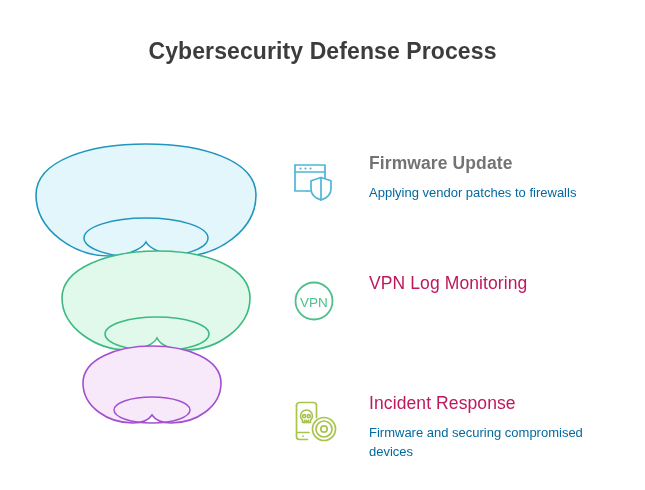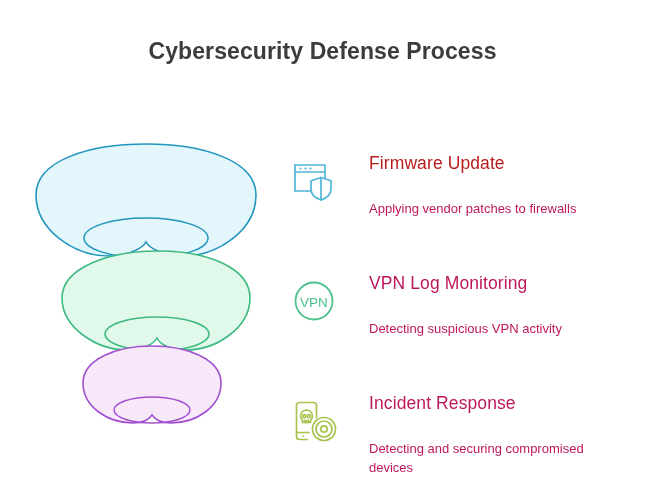--- a/index.html
+++ b/index.html
@@ -75,26 +75,26 @@
   .step-title {
     font-size: 17.5px;
     line-height: 22px;
     margin: 4px 0 0 0;
     font-weight: normal;
     letter-spacing: 0.1px;
   }
   .step-desc {
     font-size: 13px;
     line-height: 19px;
-    color: #be185d;
-    margin-top: 25px;
+    color: #0369a1;
+    margin-top: 9px;
     max-width: 248px;
   }
 
-  .title-blue  { color: #b91c1c; }
+  .title-blue  { color: #737373; font-weight: bold; }
   .title-green { color: #be185d; }
   .title-olive { color: #be185d; }
 </style>
 </head>
 <body>
 
 <div class="canvas">
 
   <div class="page-title">Cybersecurity Defense Process</div>
 
@@ -156,37 +156,36 @@
     </div>
 
     <div class="step">
       <div class="step-icon">
         <svg width="48" height="48" viewBox="0 0 48 48" xmlns="http://www.w3.org/2000/svg">
           <circle cx="23" cy="23" r="18.5" fill="none" stroke="#4dc08c" stroke-width="1.8"></circle>
           <text x="23" y="28.5" text-anchor="middle" font-family="Liberation Sans, sans-serif" font-size="13.5" fill="#4dc08c">VPN</text>
         </svg>
       </div>
       <div class="step-title title-green">VPN Log Monitoring</div>
-      <div class="step-desc">Detecting suspicious VPN activity</div>
     </div>
 
     <div class="step">
       <div class="step-icon">
         <svg width="48" height="48" viewBox="0 0 48 48" xmlns="http://www.w3.org/2000/svg" fill="none" stroke="#a9c44d" stroke-width="1.7" stroke-linecap="round" stroke-linejoin="round">
           <path d="M5.5 7.5 a3 3 0 0 1 3 -3 h14 a3 3 0 0 1 3 3 v12"></path>
           <path d="M5.5 7.5 v31 a3 3 0 0 0 3 3 h8"></path>
           <path d="M6 34.5 h12"></path>
           <circle cx="12" cy="38.2" r="0.9" fill="#a9c44d" stroke="none"></circle>
           <path d="M15.5 12 a6 6 0 0 1 6 6 c0 2.3 -1.3 3.4 -2 4.2 v2.1 h-8 v-2.1 c-0.7 -0.8 -2 -1.9 -2 -4.2 a6 6 0 0 1 6 -6 z"></path>
           <circle cx="13.2" cy="18.2" r="1.5"></circle>
           <circle cx="17.8" cy="18.2" r="1.5"></circle>
           <path d="M13.6 22.4 v1.9 M15.5 22.4 v1.9 M17.4 22.4 v1.9"></path>
           <circle cx="33" cy="31" r="11.5" fill="#ffffff"></circle>
           <circle cx="33" cy="31" r="8" fill="none"></circle>
           <circle cx="33" cy="31" r="3.2" fill="none"></circle>
         </svg>
       </div>
       <div class="step-title title-olive">Incident Response</div>
-      <div class="step-desc">Detecting and securing compromised devices</div>
+      <div class="step-desc">Firmware and securing compromised devices</div>
     </div>
 
   </div>
 </div>
 
 </body></html>

